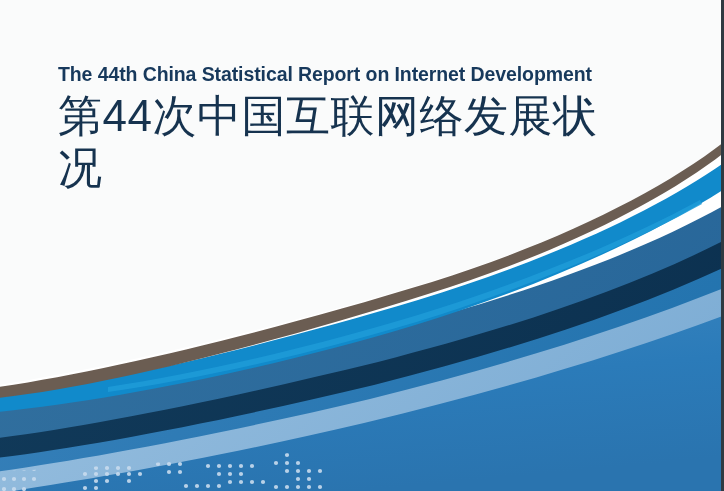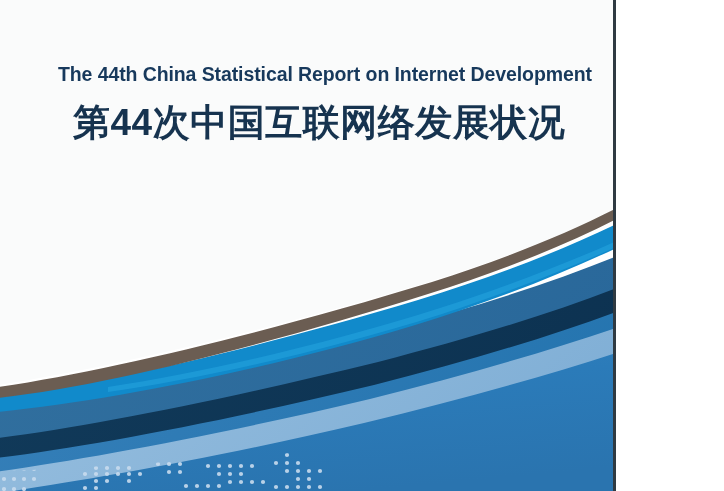--- a/index.html
+++ b/index.html
@@ -7,21 +7,21 @@
     margin: 0;
     padding: 0;
     background: #ffffff;
   }
   body {
     font-family: "Liberation Sans", "DejaVu Sans", sans-serif;
   }
 
   #cover {
     position: relative;
-    width: 616px;
+    width: 724px;
     height: 491px;
     overflow: hidden;
     background: #0ea5e9;
     box-sizing: border-box;
   }
 
   
   #artwork {
     position: absolute;
     inset: 0;
@@ -41,26 +41,26 @@
   .title-en {
     font-size: 19.5px;
     font-weight: 700;
     letter-spacing: -0.1px;
     color: #17395C;
     line-height: 1.25;
     margin: 0 0 4px 0;
     white-space: nowrap;
   }
   .title-cn {
-    font-size: 37px;
-    font-weight: 700;
+    font-size: 44px;
+    font-weight: 400;
     letter-spacing: 0.5px;
     color: #16334F;
     line-height: 1.17;
-    margin: 15px;
+    margin: 0;
     max-width: 560px;
   }
 
   
   .edge-right {
     position: absolute;
     top: 0;
     right: 0;
     width: 3px;
     height: 491px;

